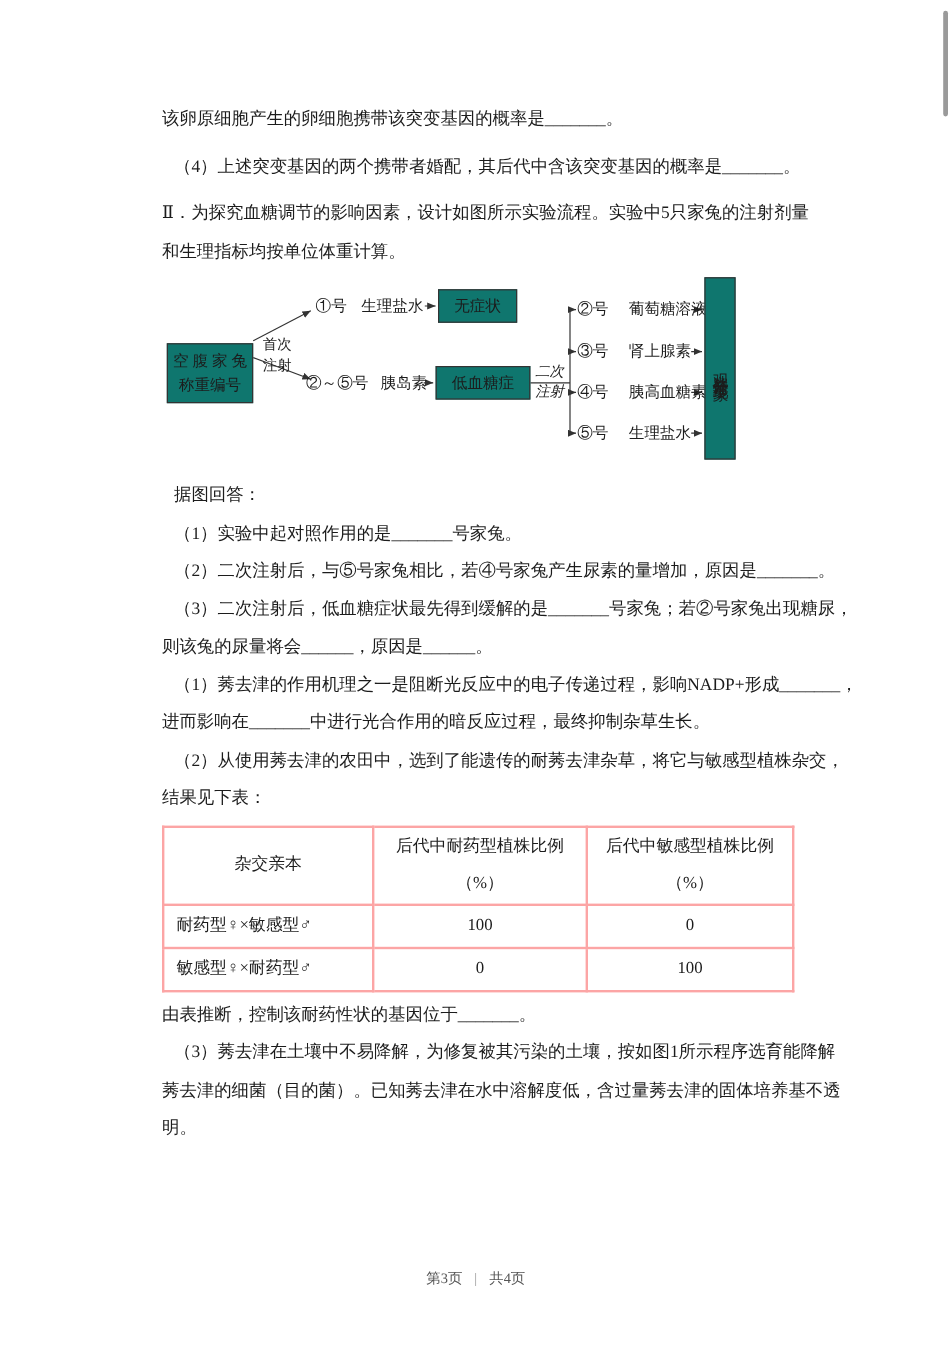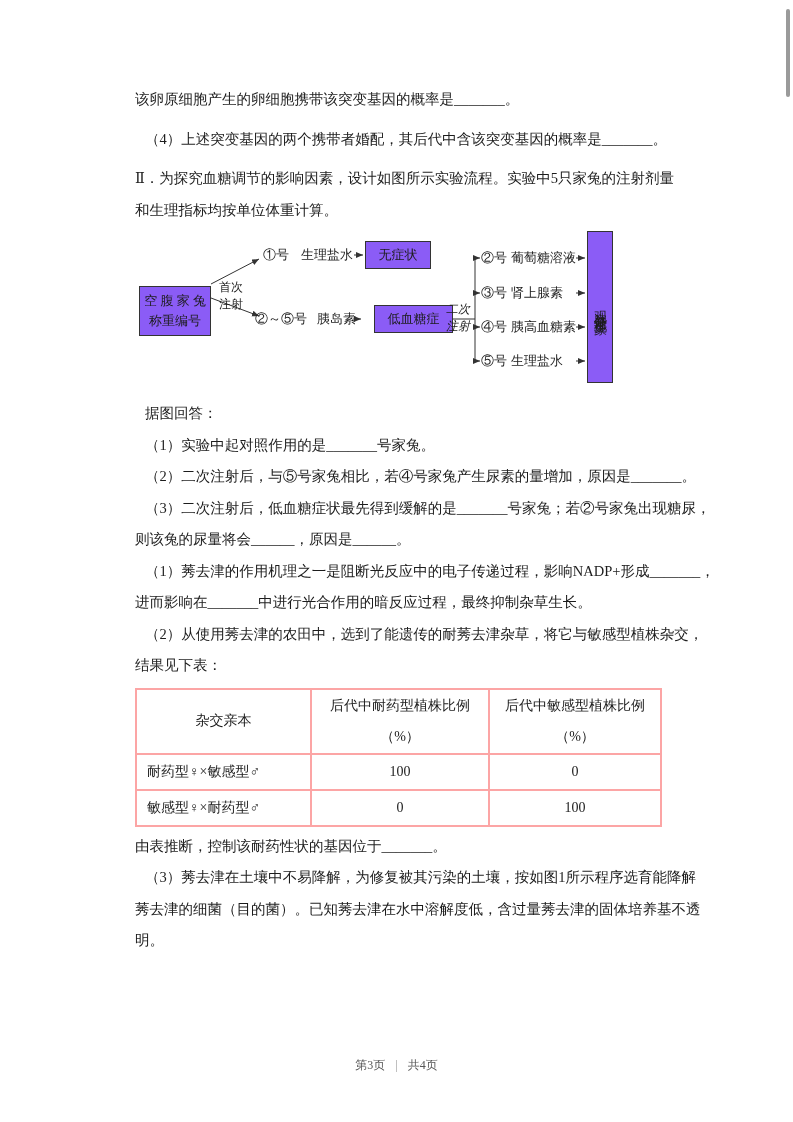--- a/index.html
+++ b/index.html
@@ -30,43 +30,43 @@
     margin: 2px 0 4px 0;
     font-size: 13px;
     line-height: 18px;
   }
   .diagram svg.arrows { position: absolute; left: 0; top: 0; pointer-events: none; }
   .d-box {
     position: absolute;
     border: 1px solid #333;
     display: flex; flex-direction: column;
     align-items: center; justify-content: center;
-    background: #8b5cf6;
+    background: #0f766e;
     text-align: center;
   }
   .start-box { left: 4px; top: 38px; width: 72px; height: 50px; line-height: 20px; margin-top: 20px; }
   .b1-result { left: 230px; top: 13px; width: 66px; height: 28px; }
-  .b2-result { left: 239px; top: 77px; width: 79px; height: 28px; }
+  .b2-result { left: 228px; top: 77px; width: 79px; height: 28px; }
   .observe-box { left: 452px; top: 3px; width: 26px; height: 152px; }
   .observe-box .vtext {
     writing-mode: vertical-rl;
     text-orientation: upright;
     letter-spacing: 2px;
     height: 148px;
   }
   .d-label { position: absolute; font-size: 12px; line-height: 17px; text-align: center; }
   .first-inj { left: 84px; top: 51px; }
   .second-inj { left: 311px; top: 73px; font-style: italic; }
   .d-text { position: absolute; height: 18px; white-space: nowrap; }
   .b1-label { left: 128px; top: 18px; }
   .b1-agent { left: 166px; top: 18px; }
   .b2-label { left: 120px; top: 82px; }
   .b2-agent { left: 182px; top: 82px; }
   .d-row { position: absolute; left: 346px; height: 18px; white-space: nowrap; }
-  .d-row .rl { margin-right: 4px; }
+  .d-row .rl { margin-right: 17px; }
 
   
   table.cross {
     border-collapse: collapse;
     width: 527px;
     margin: 6px 0 4px 0;
     font-size: 14px;
   }
   table.cross th, table.cross td {
     border: 2px solid #fca5a5;

